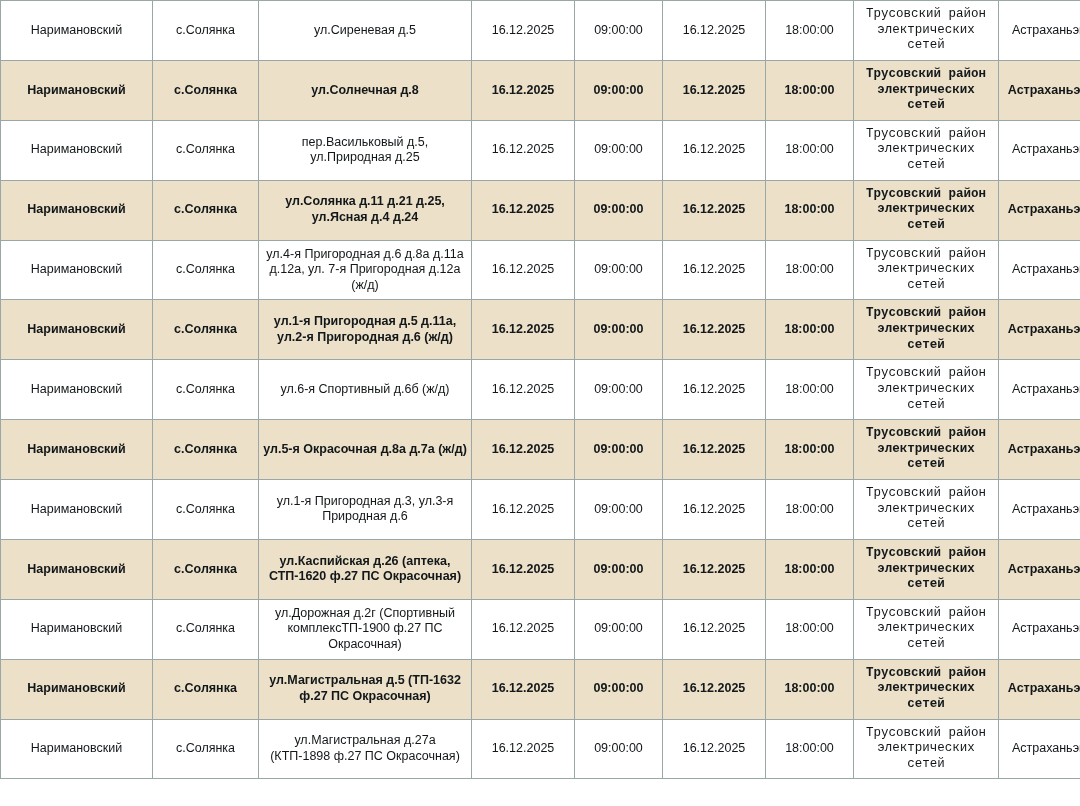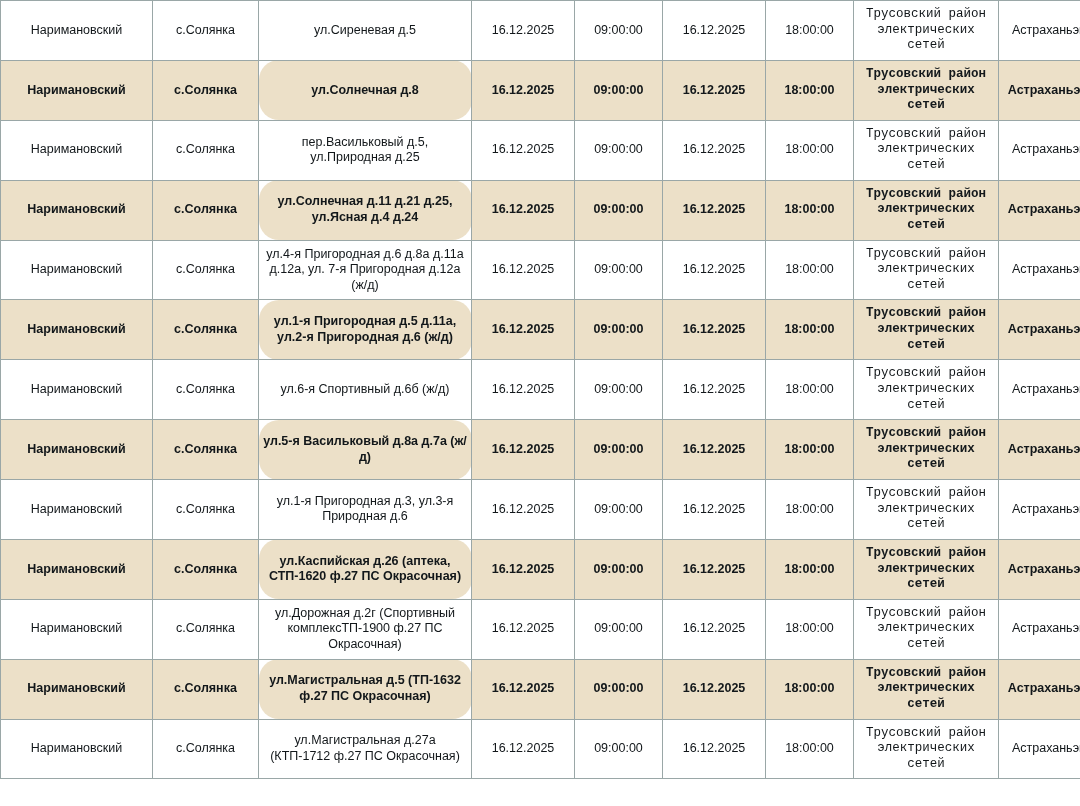--- a/index.html
+++ b/index.html
@@ -39,21 +39,21 @@
   col.c-settlement { width: 106px; }
   col.c-address { width: 213px; }
   col.c-datefrom { width: 103px; }
   col.c-timefrom { width: 88px; }
   col.c-dateto { width: 103px; }
   col.c-timeto { width: 88px; }
   col.c-network { width: 145px; }
   col.c-company { width: 126px; }
 
   td.cell-district { text-align: center; margin-left: 15px; }
-  td.cell-address { text-align: center; border-radius: 20px; }
+  td.cell-address { text-align: center; }
   td.cell-network { text-align: center; font-size: 12px; font-family: Liberation Mono, monospace; }
   td.cell-company { text-align: center; }
   .nowrap { white-space: nowrap; }
 </style>
 </head>
 <body>
 
 <table class="outage-table">
   <colgroup>
     <col class="c-district">
@@ -96,21 +96,21 @@
       <td class="cell-date-from nowrap">16.12.2025</td>
       <td class="cell-time-from nowrap">09:00:00</td>
       <td class="cell-date-to nowrap">16.12.2025</td>
       <td class="cell-time-to nowrap">18:00:00</td>
       <td class="cell-network">Трусовский район электрических сетей</td>
       <td class="cell-company">Астраханьэнерго</td>
     </tr>
     <tr class="row-odd">
       <td class="cell-district">Наримановский</td>
       <td class="cell-settlement">с.Солянка</td>
-      <td class="cell-address">ул.Солнечная д.11 д.21 д.25, ул.Ясная д.4 д.24</td>
+      <td class="cell-address">ул.Солянка д.11 д.21 д.25, ул.Ясная д.4 д.24</td>
       <td class="cell-date-from nowrap">16.12.2025</td>
       <td class="cell-time-from nowrap">09:00:00</td>
       <td class="cell-date-to nowrap">16.12.2025</td>
       <td class="cell-time-to nowrap">18:00:00</td>
       <td class="cell-network">Трусовский район электрических сетей</td>
       <td class="cell-company">Астраханьэнерго</td>
     </tr>
     <tr class="row-even">
       <td class="cell-district">Наримановский</td>
       <td class="cell-settlement">с.Солянка</td>
@@ -140,21 +140,21 @@
       <td class="cell-date-from nowrap">16.12.2025</td>
       <td class="cell-time-from nowrap">09:00:00</td>
       <td class="cell-date-to nowrap">16.12.2025</td>
       <td class="cell-time-to nowrap">18:00:00</td>
       <td class="cell-network">Трусовский район электрических сетей</td>
       <td class="cell-company">Астраханьэнерго</td>
     </tr>
     <tr class="row-odd">
       <td class="cell-district">Наримановский</td>
       <td class="cell-settlement">с.Солянка</td>
-      <td class="cell-address">ул.5-я Васильковый д.8а д.7а (ж/д)</td>
+      <td class="cell-address">ул.5-я Окрасочная д.8а д.7а (ж/д)</td>
       <td class="cell-date-from nowrap">16.12.2025</td>
       <td class="cell-time-from nowrap">09:00:00</td>
       <td class="cell-date-to nowrap">16.12.2025</td>
       <td class="cell-time-to nowrap">18:00:00</td>
       <td class="cell-network">Трусовский район электрических сетей</td>
       <td class="cell-company">Астраханьэнерго</td>
     </tr>
     <tr class="row-even">
       <td class="cell-district">Наримановский</td>
       <td class="cell-settlement">с.Солянка</td>
@@ -195,21 +195,21 @@
       <td class="cell-date-from nowrap">16.12.2025</td>
       <td class="cell-time-from nowrap">09:00:00</td>
       <td class="cell-date-to nowrap">16.12.2025</td>
       <td class="cell-time-to nowrap">18:00:00</td>
       <td class="cell-network">Трусовский район электрических сетей</td>
       <td class="cell-company">Астраханьэнерго</td>
     </tr>
     <tr class="row-even">
       <td class="cell-district">Наримановский</td>
       <td class="cell-settlement">с.Солянка</td>
-      <td class="cell-address">ул.Магистральная д.27а (КТП-1712 ф.27 ПС Окрасочная)</td>
+      <td class="cell-address">ул.Магистральная д.27а (КТП-1898 ф.27 ПС Окрасочная)</td>
       <td class="cell-date-from nowrap">16.12.2025</td>
       <td class="cell-time-from nowrap">09:00:00</td>
       <td class="cell-date-to nowrap">16.12.2025</td>
       <td class="cell-time-to nowrap">18:00:00</td>
       <td class="cell-network">Трусовский район электрических сетей</td>
       <td class="cell-company">Астраханьэнерго</td>
     </tr>
   </tbody>
 </table>
 

